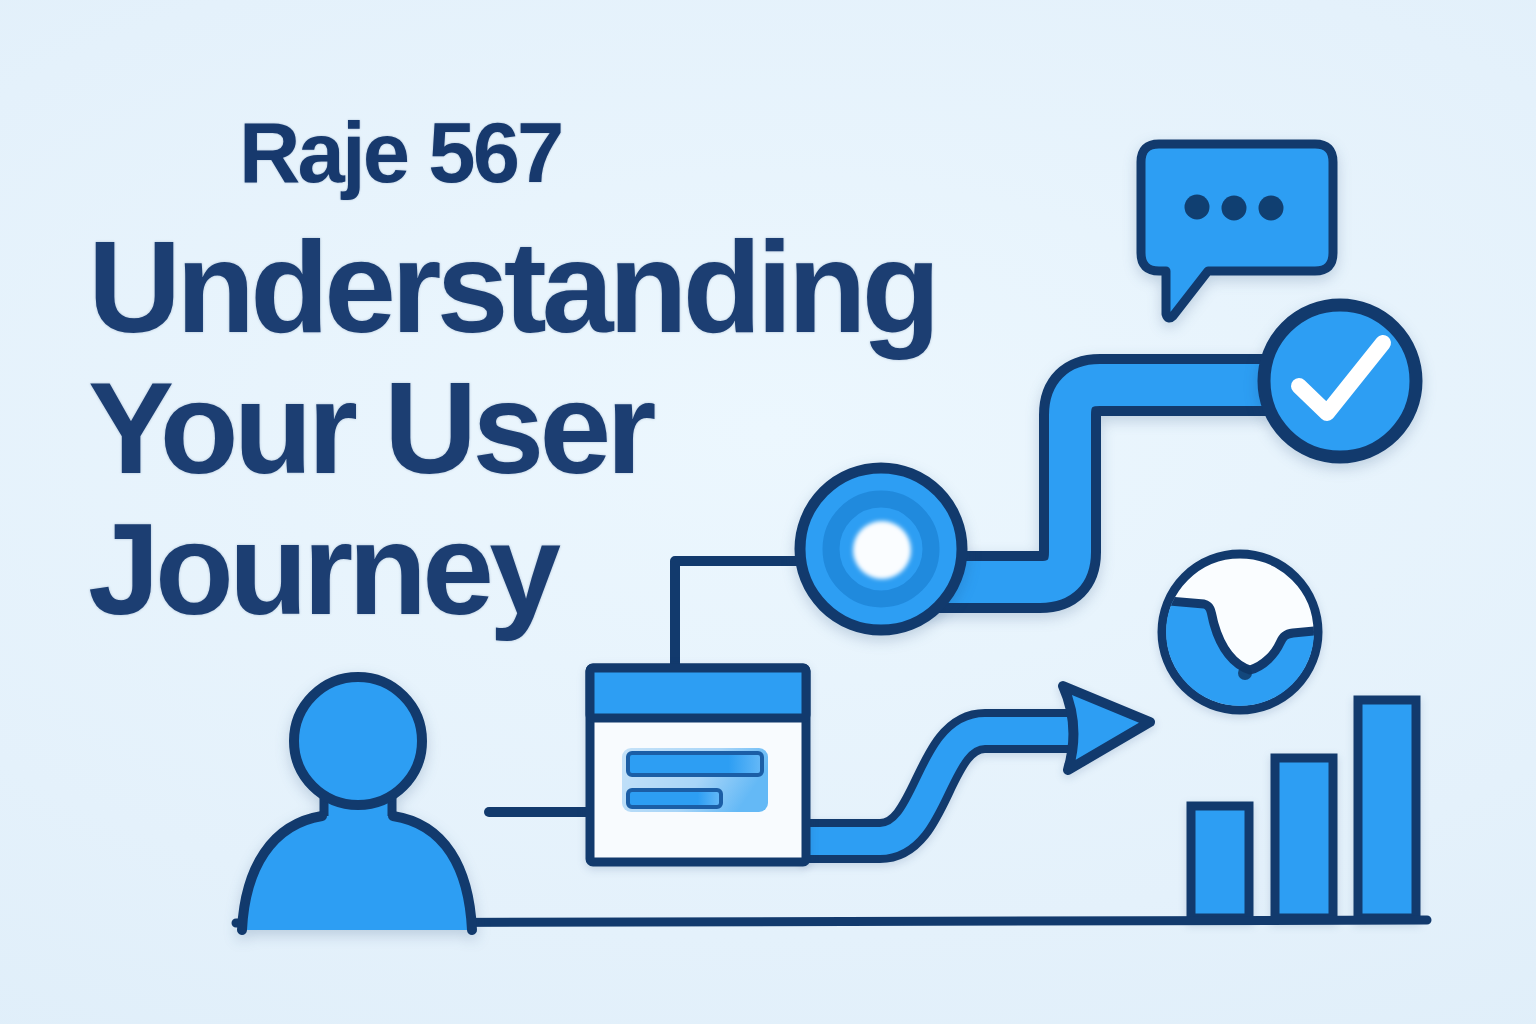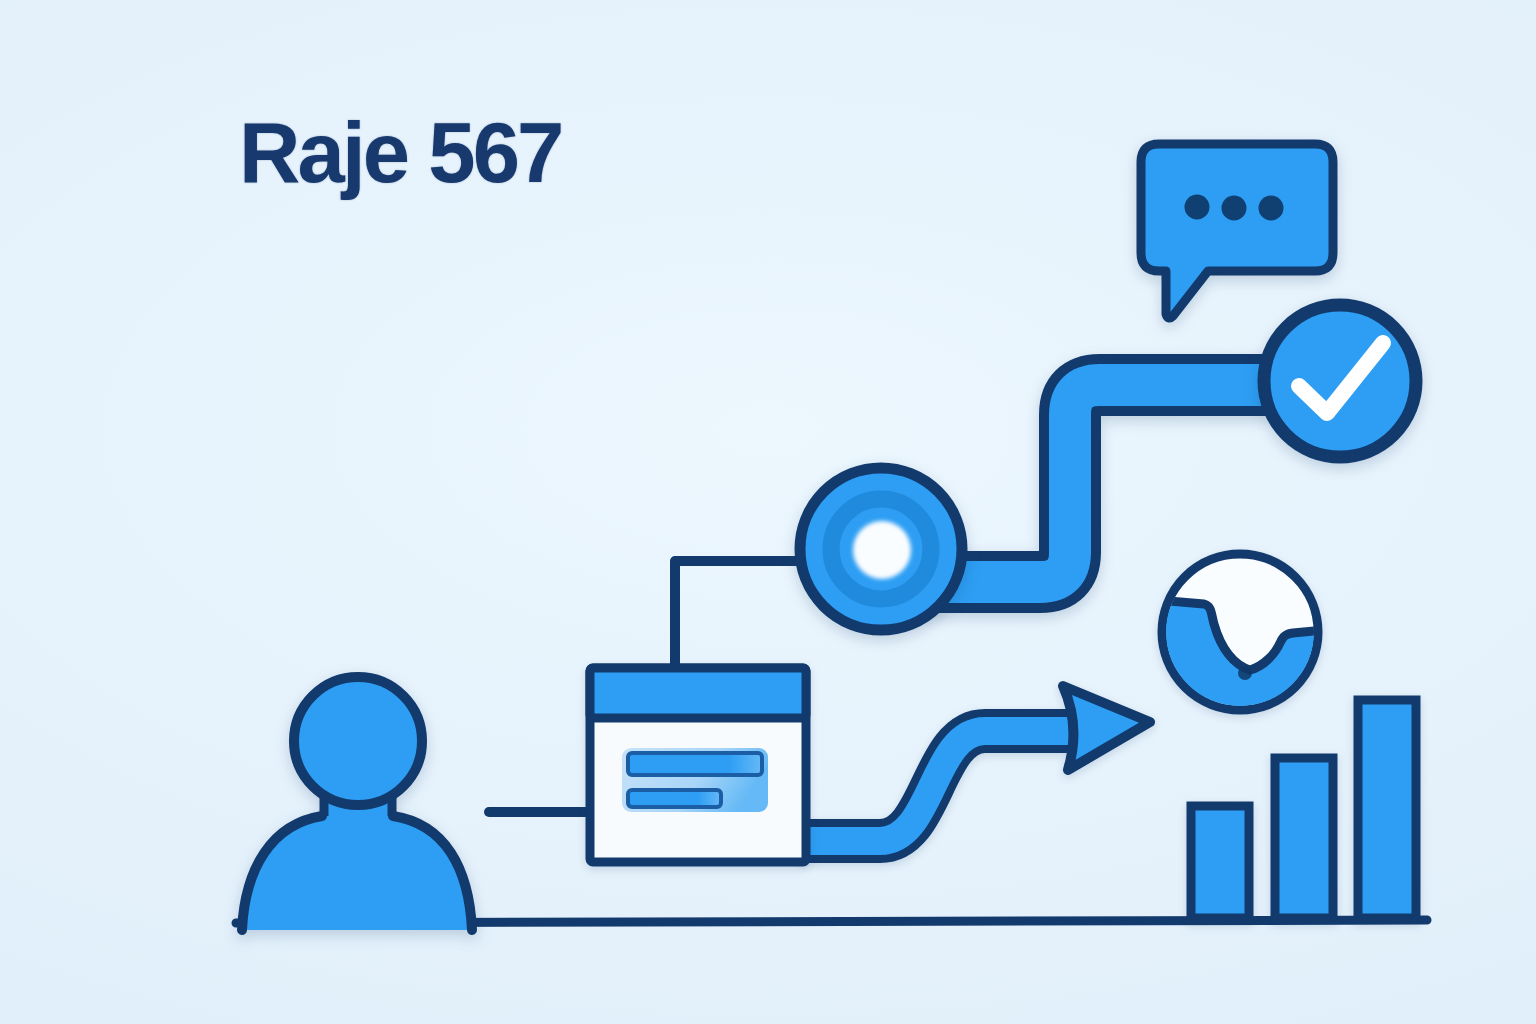--- a/index.html
+++ b/index.html
@@ -41,20 +41,25 @@
   .navy-stroke { stroke: var(--navy, #123a6d); }
   .blue-fill   { fill: var(--blue, #2d9ef3); }
 </style>
 </head>
 <body>
 
 <div class="stage">
 
   <div class="kicker">Raje 567</div>
 
+  <div class="title">
+    <div>Understanding</div>
+    <div>Your User</div>
+    <div>Journey</div>
+  </div>
 
   <svg class="illu" width="1536" height="1024" viewBox="0 0 1536 1024">
     <defs>
       <linearGradient id="fieldgrad" x1="0" y1="0" x2="1" y2="0.3">
         <stop offset="0" stop-color="#c6e2f8"></stop>
         <stop offset="0.62" stop-color="#a8d5f8"></stop>
         <stop offset="1" stop-color="#64b9f6"></stop>
       </linearGradient>
       <linearGradient id="bargrad" x1="0" y1="0" x2="1" y2="0">
         <stop offset="0" stop-color="#2d9ef3"></stop>

